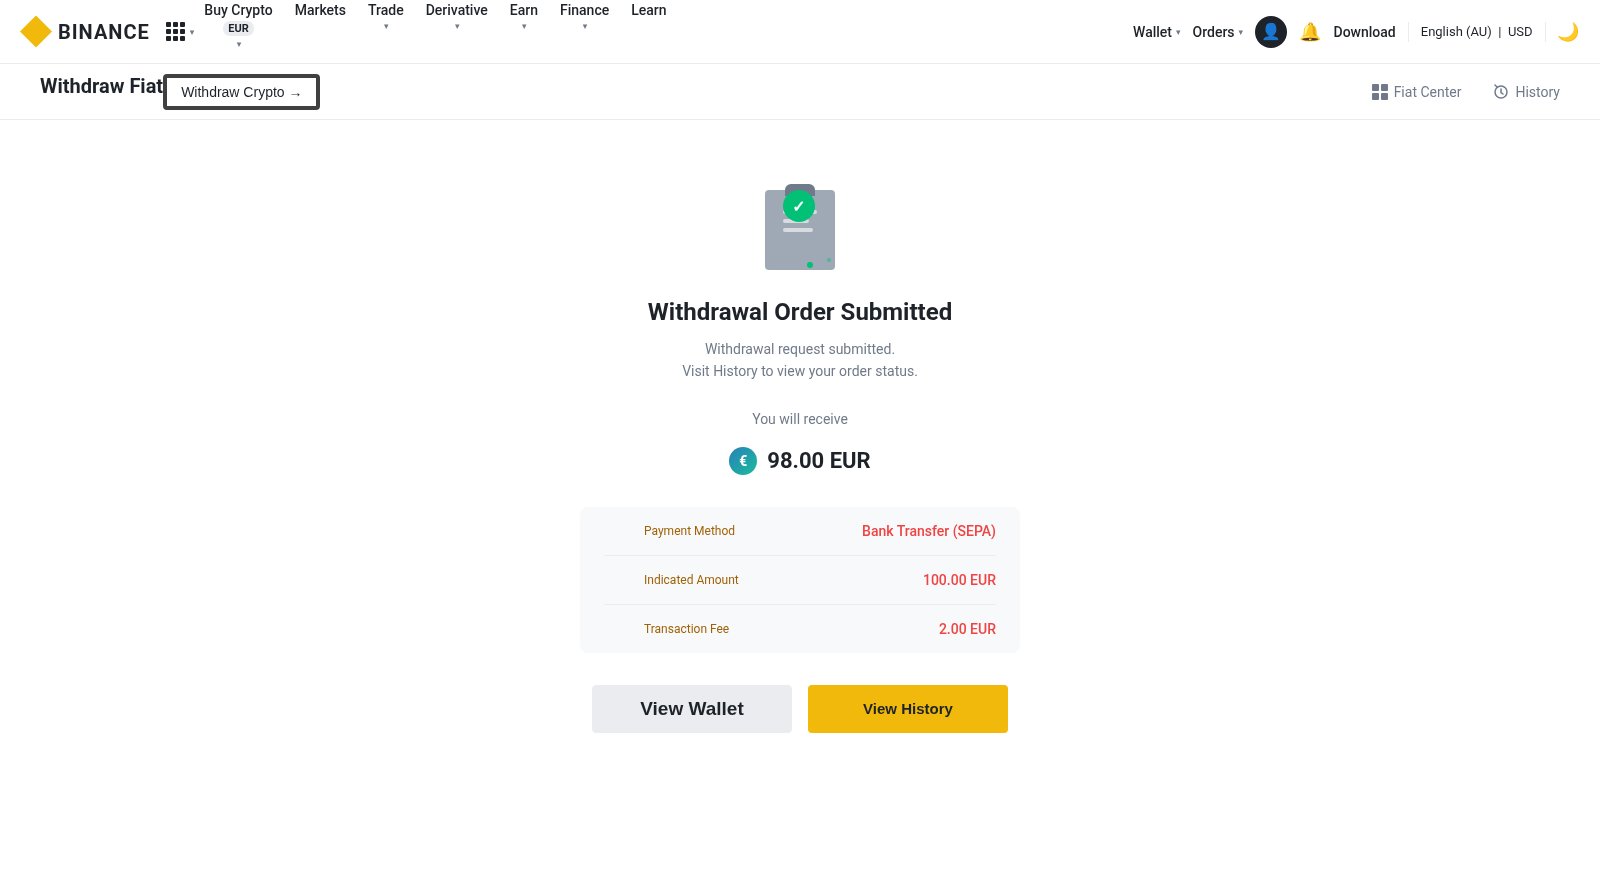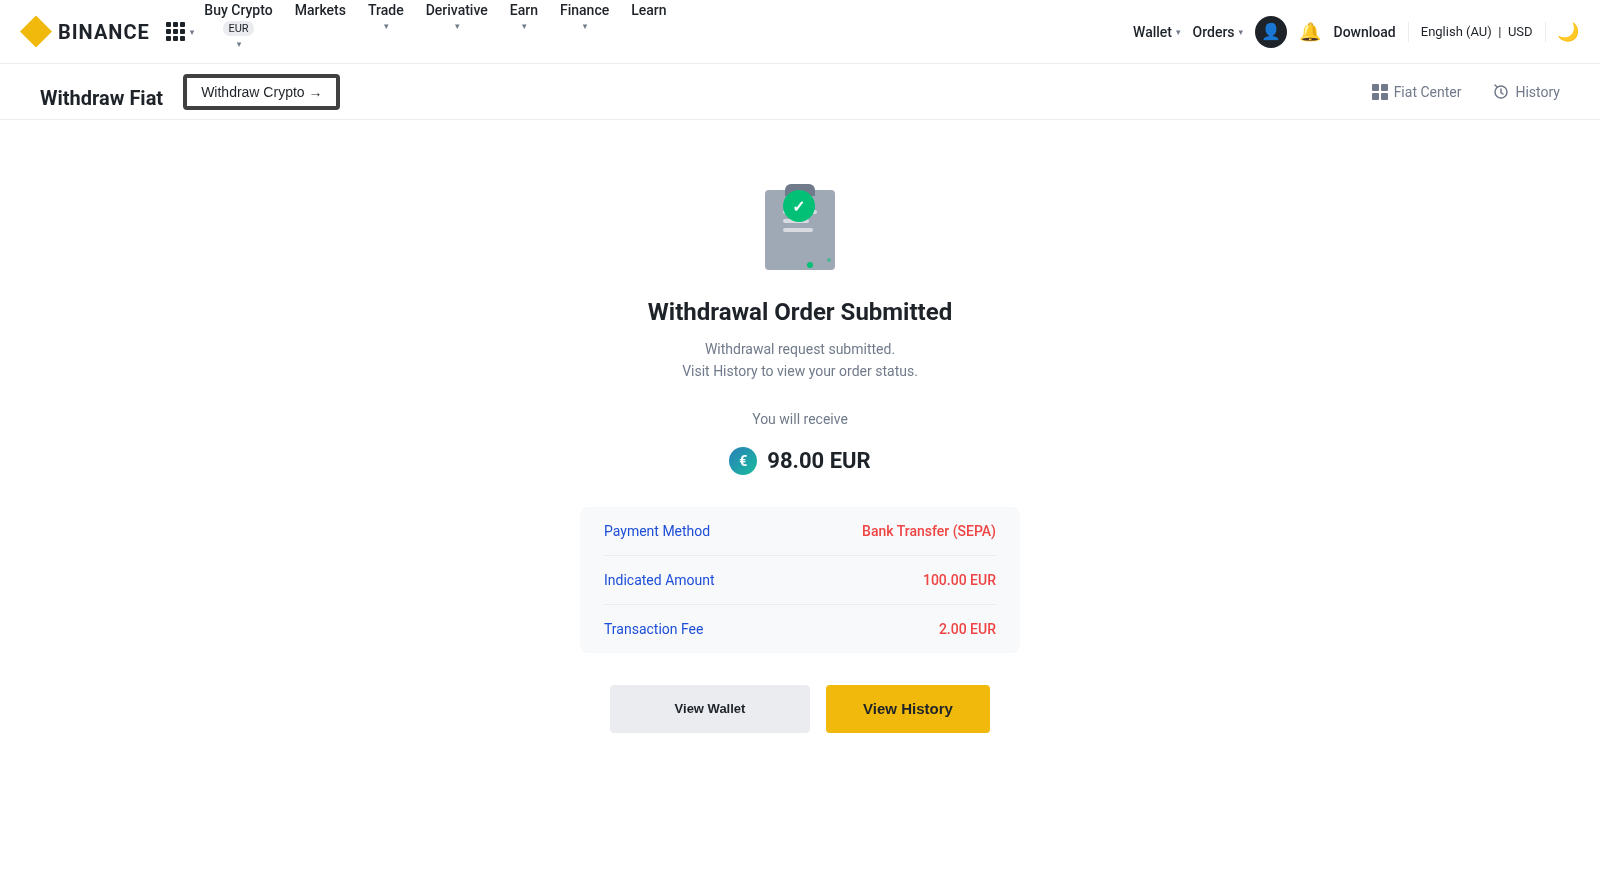--- a/index.html
+++ b/index.html
@@ -22,38 +22,38 @@
     .grid-icon { display: grid; grid-template-columns: repeat(3,5px); grid-template-rows: repeat(3,5px); gap: 2px; margin-right: 4px; }
     .grid-dot { width: 5px; height: 5px; background: #1e2329; border-radius: 1px; }
     .nav-main { display: flex; align-items: center; gap: 2px; flex: 1; }
     .nav-item {
       display: flex; align-items: center; gap: 3px;
       padding: 0 10px; height: 60px; font-size: 14px; font-weight: 500;
       color: #1e2329; cursor: pointer; white-space: nowrap; flex-direction: column;
     }
     .nav-badge {
       font-size: 11px; background: #eaecef; color: #1e2329;
-      padding: 1px 5px; border-radius: 7px; font-weight: 400;
+      padding: 1px 5px; border-radius: 7px; font-weight: 700;
     }
     .chevron { font-size: 9px; color: #707a8a; margin-left: 1px; }
     .nav-right { display: flex; align-items: center; gap: 12px; }
     .nav-right-item { display: flex; align-items: center; gap: 3px; font-size: 14px; font-weight: 500; color: #1e2329; cursor: pointer; }
     .icon-circle { width: 32px; height: 32px; border-radius: 50%; background: #1e2329; display: flex; align-items: center; justify-content: center; color: #fff; font-size: 16px; }
     .bell-icon { font-size: 18px; color: #1e2329; cursor: pointer; }
     .divider-v { width: 1px; height: 20px; background: #eaecef; }
     .theme-icon { font-size: 18px; cursor: pointer; }
     .lang-text { font-size: 13px; color: #1e2329; }
 
     
     .subheader {
       display: flex; align-items: center; justify-content: space-between;
       padding: 0 40px; height: 56px; border-bottom: 1px solid #eaecef;
       background: #fff;
     }
-    .subheader-left { display: flex; align-items: flex-end; gap: 20px; }
+    .subheader-left { display: flex; align-items: flex-start; }
     .page-title { font-size: 20px; font-weight: 700; color: #1e2329; }
     .withdraw-crypto-btn {
       display: flex; align-items: center; gap: 8px;
       padding: 6px 14px; border: 4px solid #404040; border-radius: 4px;
       font-size: 14px; font-weight: 500; color: #1e2329; cursor: pointer;
       background: #fff;
     }
     .subheader-right { display: flex; align-items: center; gap: 32px; }
     .subheader-link { display: flex; align-items: center; gap: 6px; font-size: 14px; color: #707a8a; cursor: pointer; }
 
@@ -103,32 +103,32 @@
     
     .details-table {
       width: 440px; background: #f8f9fa; border-radius: 8px;
       padding: 0 24px; margin-bottom: 32px;
     }
     .detail-row {
       display: flex; justify-content: space-between; align-items: center;
       padding: 16px 0; border-bottom: 1px solid #eaecef;
     }
     .detail-row:last-child { border-bottom: none; }
-    .detail-label { font-size: 14px; color: #1d4ed8; }
+    .detail-label { font-size: 12px; color: #a16207; margin-left: 40px; }
     .detail-value { font-size: 14px; color: #ef4444; font-weight: 500; }
 
     
     .action-buttons { display: flex; gap: 16px; }
     .btn-wallet {
       width: 200px; height: 48px; border: 1px solid #eaecef; border-radius: 4px;
-      background: #eaecef; font-size: 13px; font-weight: 600; color: #1e2329;
+      background: #eaecef; font-size: 19px; font-weight: 600; color: #1e2329;
       cursor: pointer;
     }
     .btn-history {
-      width: 164px; height: 48px; border: none; border-radius: 4px;
+      width: 200px; height: 48px; border: none; border-radius: 4px;
       background: #f0b90b; font-size: 15px; font-weight: 700; color: #1e2329;
       cursor: pointer;
     }
 
     
     .fiat-icon { display: grid; grid-template-columns: 1fr 1fr; gap: 2px; width: 16px; height: 16px; }
     .fiat-square { background: #707a8a; border-radius: 1px; }
 
     
     .history-icon-svg { width: 16px; height: 16px; }

